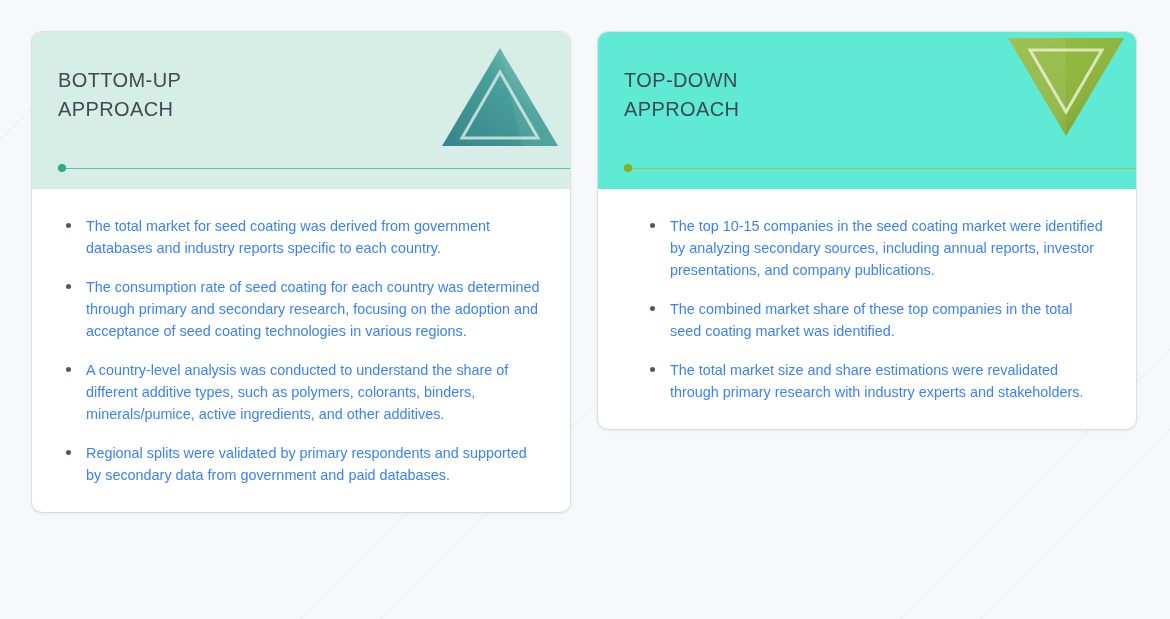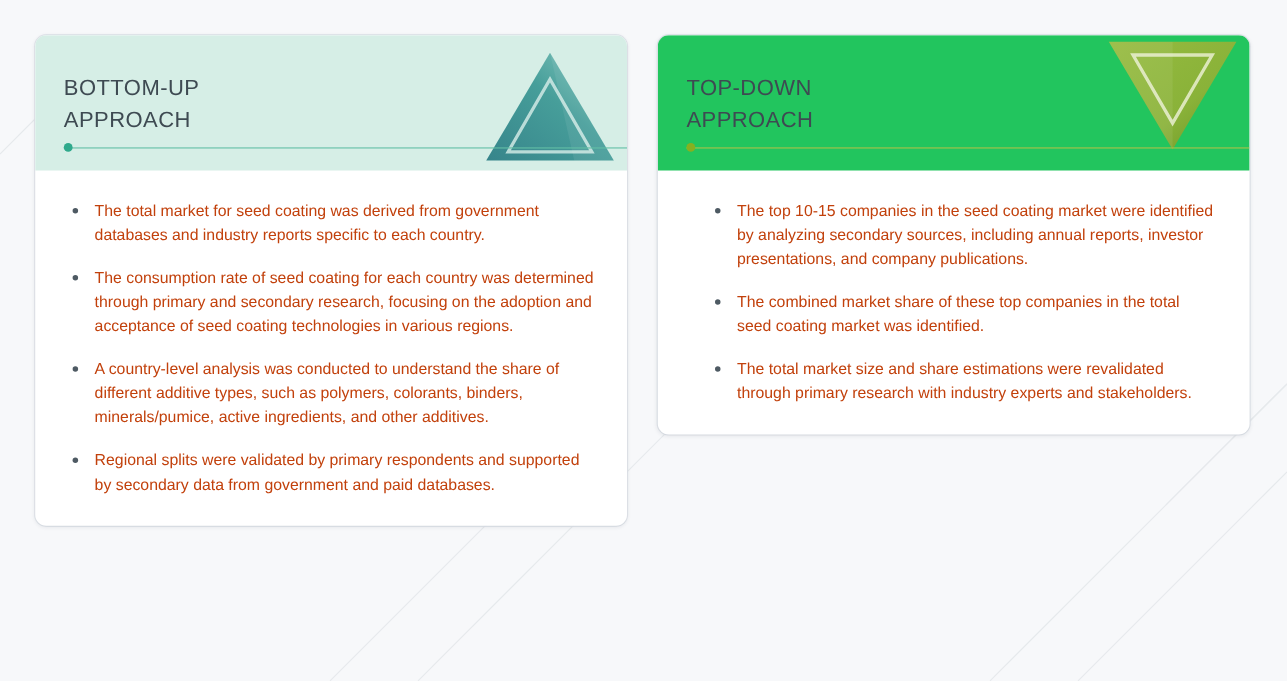--- a/index.html
+++ b/index.html
@@ -40,25 +40,25 @@
   .card {
     position: relative;
     width: 538px;
     background: #ffffff;
     border-radius: 10px;
     box-shadow: 0 1px 4px rgba(30,40,60,0.10), 0 0 0 1px rgba(225,230,235,0.9);
     overflow: hidden;
   }
   .card-header {
     position: relative;
-    height: 123px;
+    height: 157px;
     overflow: hidden;
   }
   .card-header.teal { background: #d6eee6; }
-  .card-header.olive { background: #22c55e; }
+  .card-header.olive { background: #5eead4; }
 
   .card-title {
     position: absolute;
     left: 26px;
     top: 34px;
     font-size: 20px;
     line-height: 29px;
     letter-spacing: 0.4px;
     color: #3e4a52;
     font-weight: 400;
@@ -107,21 +107,21 @@
     list-style: none;
     margin: 0;
     padding: 0;
   }
   ul.bullets li {
     position: relative;
     padding-left: 28px;
     margin-bottom: 17px;
     font-size: 14.4px;
     line-height: 22px;
-    color: #c2410c;
+    color: #3b82f6;
   }
   ul.bullets li:last-child { margin-bottom: 0; }
   ul.bullets li::before {
     content: "";
     position: absolute;
     left: 8px;
     top: 8px;
     width: 5px;
     height: 5px;
     border-radius: 50%;

